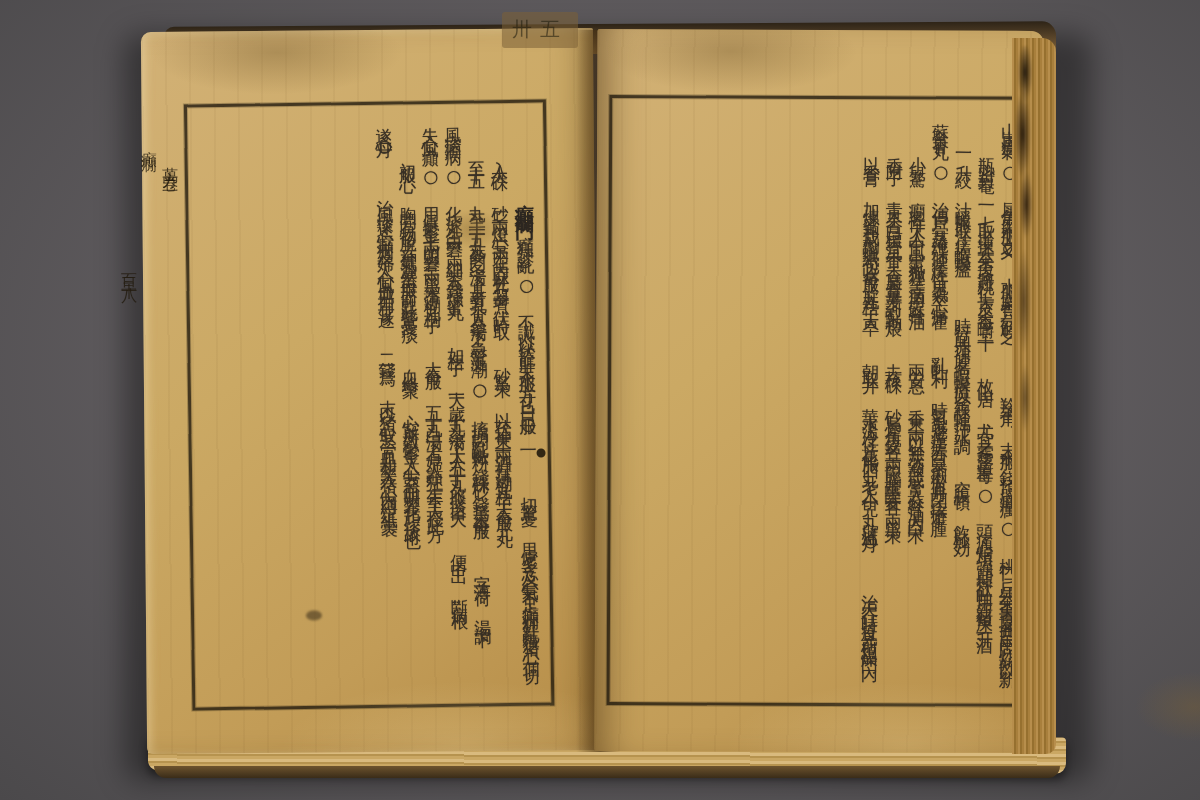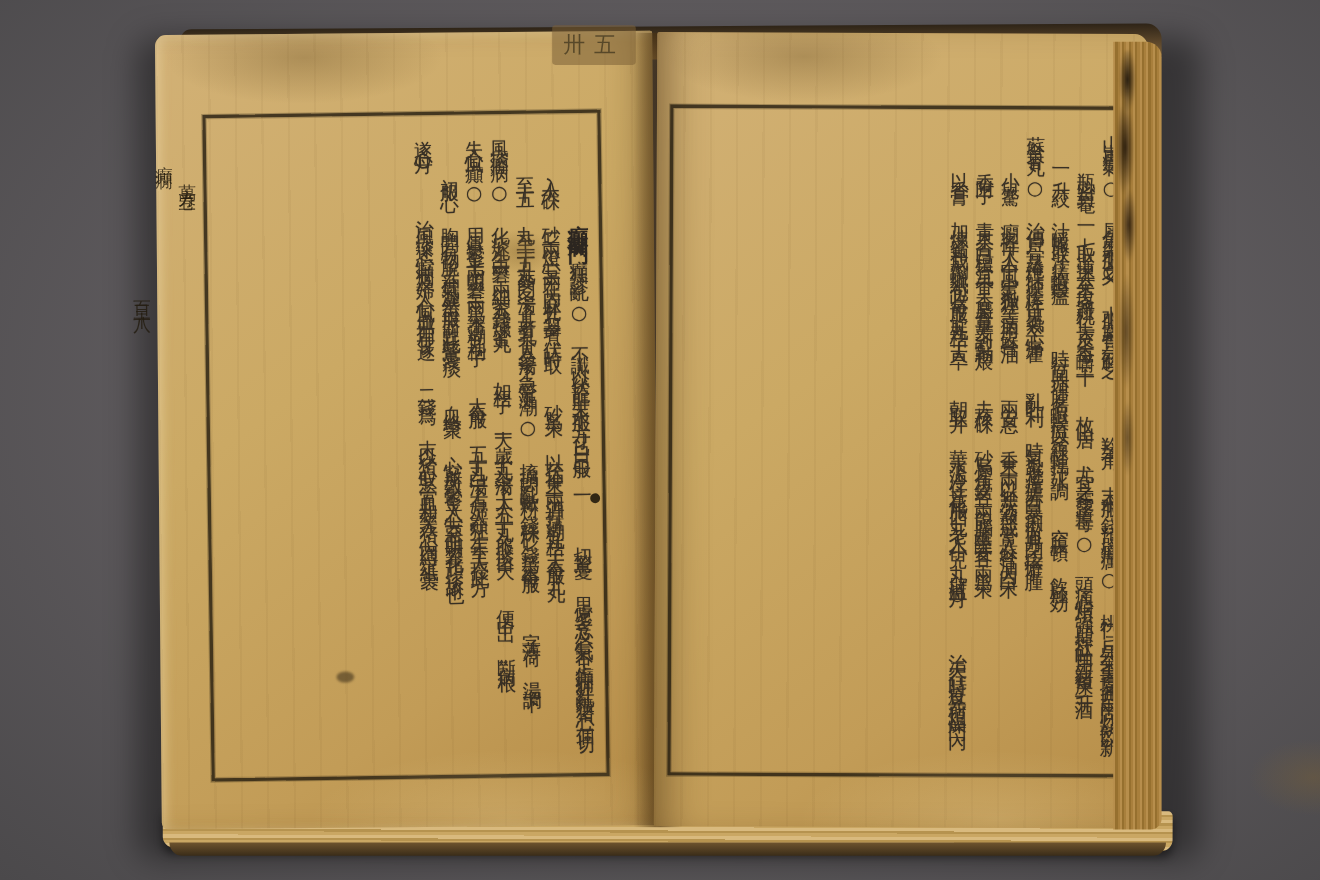--- a/index.html
+++ b/index.html
@@ -60,21 +60,21 @@
   .title-col{width:24px;font-size:19px;font-weight:bold;padding-top:78px;letter-spacing:9px;}
   .seg{opacity:.92;}
   
   .spine-labels{position:absolute;left:14px;top:78px;width:24px;height:600px;
     writing-mode:vertical-rl;color:rgba(35,28,16,.82);font-size:16px;letter-spacing:5px;}
   .spine-labels .lab{display:block;}
   .lab-volume{margin-top:44px;}
   .lab-section{margin-top:28px;}
   .lab-leafno{margin-top:150px;}
   
-  .sticky-tab{position:absolute;left:502px;top:23px;width:76px;height:36px;
+  .sticky-tab{position:absolute;left:502px;top:12px;width:76px;height:36px;
     background:rgba(124,96,54,.55);border-radius:3px;filter:blur(.4px);
     color:rgba(30,25,12,.55);font-size:20px;letter-spacing:8px;text-align:center;line-height:34px;}
   
   .stain{position:absolute;border-radius:50%;pointer-events:none;}
   .s1{left:392px;top:420px;width:9px;height:9px;background:rgba(25,18,8,.85);}
   .s2{left:300px;top:180px;width:60px;height:40px;background:radial-gradient(rgba(120,90,40,.35),transparent 70%);}
   .s4{left:540px;top:640px;width:120px;height:70px;background:radial-gradient(rgba(130,100,50,.35),transparent 70%);}
   .s5{left:160px;top:580px;width:16px;height:10px;background:rgba(40,30,15,.5);filter:blur(1px);}
 </style>
 </head>

